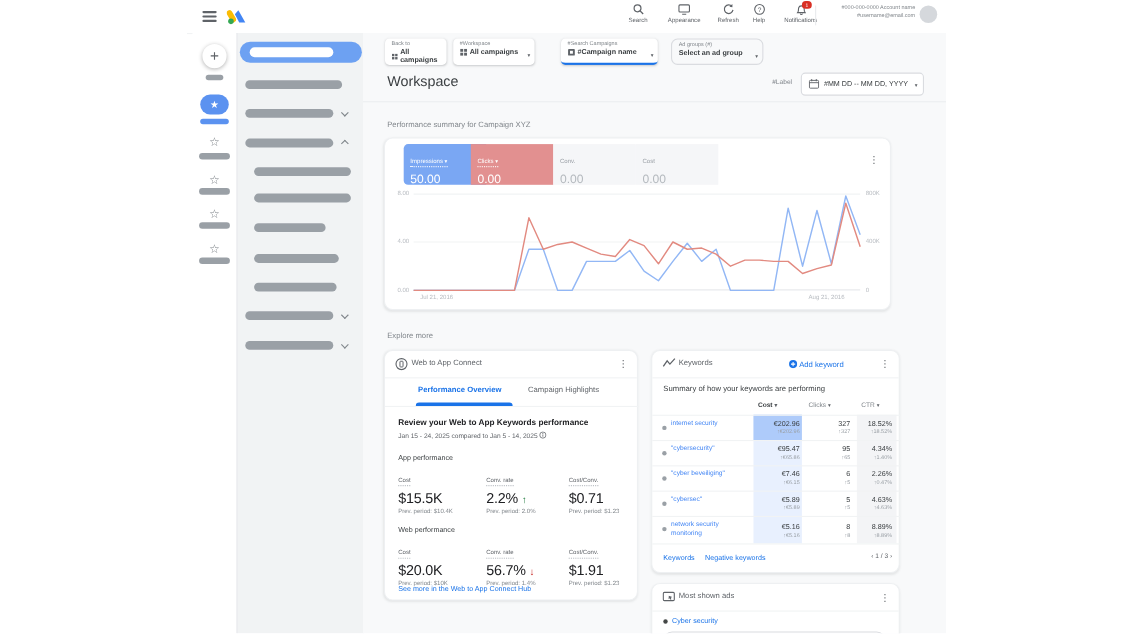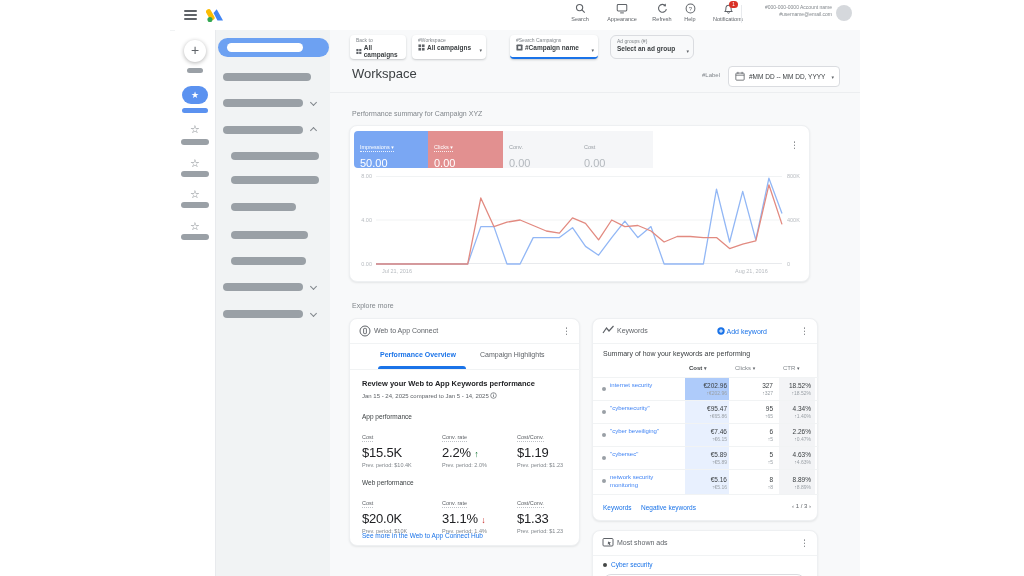--- a/index.html
+++ b/index.html
@@ -236,21 +236,21 @@
         <line x1="1" y1="5" x2="11" y2="5" stroke="#5f6368" stroke-width="1"></line>
       </svg>
       <span class="a" style="left:20px;top:6px;font-size:6.5px;color:#3c4043;">#MM DD -- MM DD, YYYY</span>
       <span class="caret a" style="right:5px;top:7px;">▾</span>
     </div>
     <div id="ovrow" class="a"></div>
 
     <div class="a seclbl" style="left:22px;top:80px;">Performance summary for Campaign XYZ</div>
 
     <div class="card" style="left:19px;top:95px;width:461px;height:157px;">
-      <div class="schip chip-blue" style="left:4px;">
+      <div class="schip chip-blue" style="left:17px;">
         <span class="sl"><span>Impressions</span> <span class="caret" style="color:#fff;">▾</span></span>
         <div class="sv">50.00</div>
       </div>
       <div class="schip chip-red" style="left:78px;">
         <span class="sl"><span>Clicks</span> <span class="caret" style="color:#fff;">▾</span></span>
         <div class="sv">0.00</div>
       </div>
       <div class="schip chip-gray" style="left:153px;">
         <span class="sl">Conv.</span>
         <div class="sv">0.00</div>
@@ -311,38 +311,38 @@
         <div class="mval">$15.5K</div>
         <div class="mprev">Prev. period: $10.4K</div>
       </div>
       <div class="a" style="left:92px;top:106px;">
         <span class="mlabel">Conv. rate</span>
         <div class="mval"><span>2.2%</span> <span class="up" style="font-size:9px;">↑</span></div>
         <div class="mprev">Prev. period: 2.0%</div>
       </div>
       <div class="a" style="left:167px;top:106px;">
         <span class="mlabel">Cost/Conv.</span>
-        <div class="mval">$1.19</div>
+        <div class="mval">$0.71</div>
         <div class="mprev">Prev. period: $1.23</div>
       </div>
 
       <div class="a" style="left:12px;top:160px;font-size:6.5px;color:#3c4043;">Web performance</div>
       <div class="a" style="left:12px;top:172px;">
         <span class="mlabel">Cost</span>
         <div class="mval">$20.0K</div>
         <div class="mprev">Prev. period: $10K</div>
       </div>
       <div class="a" style="left:92px;top:172px;">
         <span class="mlabel">Conv. rate</span>
-        <div class="mval"><span>31.1%</span> <span class="dn" style="font-size:9px;">↓</span></div>
+        <div class="mval"><span>56.7%</span> <span class="dn" style="font-size:9px;">↓</span></div>
         <div class="mprev">Prev. period: 1.4%</div>
       </div>
       <div class="a" style="left:167px;top:172px;">
         <span class="mlabel">Cost/Conv.</span>
-        <div class="mval">$1.33</div>
+        <div class="mval">$1.91</div>
         <div class="mprev">Prev. period: $1.23</div>
       </div>
 
       <div class="a linkblue" style="left:12px;top:213px;font-size:6.5px;">See more in the Web to App Connect Hub</div>
     </div>
 
     <div class="card" style="left:262px;top:288px;width:226px;height:203px;">
       <div class="chead">
         <svg class="cicon" width="13" height="10" viewBox="0 0 13 10">
           <polyline points="1,8 4.5,3 7,6 11.5,1" fill="none" stroke="#5f6368" stroke-width="1.2"></polyline>

